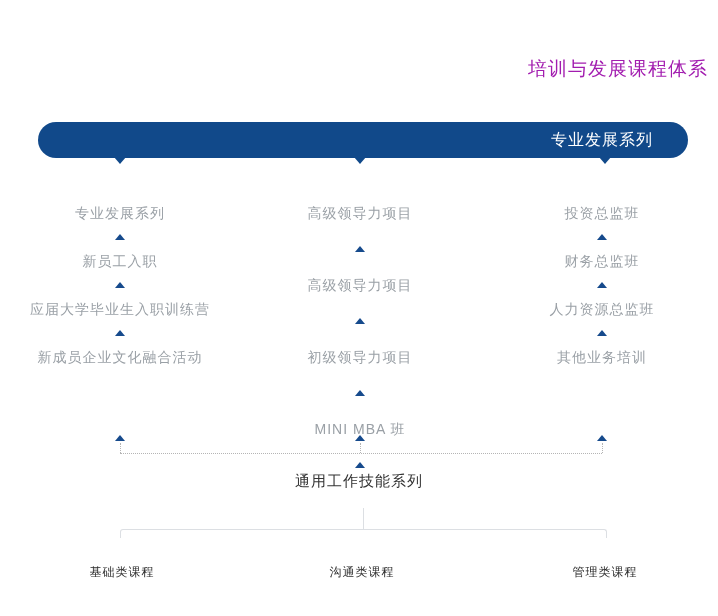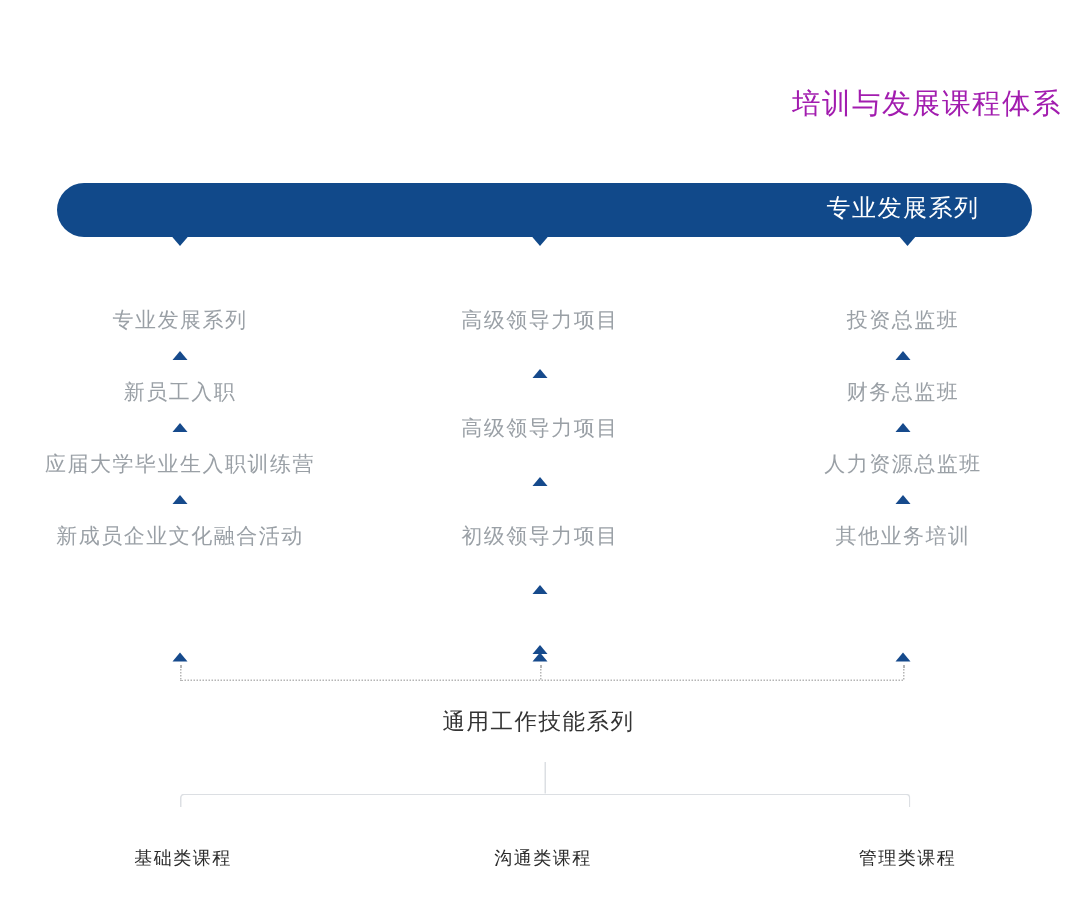--- a/index.html
+++ b/index.html
@@ -200,20 +200,21 @@
         <i class="tri-up"></i>
       </div>
     <div class="item">高级领导力项目</div>
     <div class="arrow-wrap">
         <i class="tri-up"></i>
       </div>
     <div class="item">初级领导力项目</div>
     <div class="arrow-wrap">
         <i class="tri-up"></i>
       </div>
+    <div class="item">MINI MBA 班</div>
     <div class="arrow-wrap">
         <i class="tri-up"></i>
       </div>
   </div>
 
   <div class="col col-3">
     <div class="item">投资总监班</div>
     <div class="arrow-wrap">
         <i class="tri-up"></i>
       </div>

